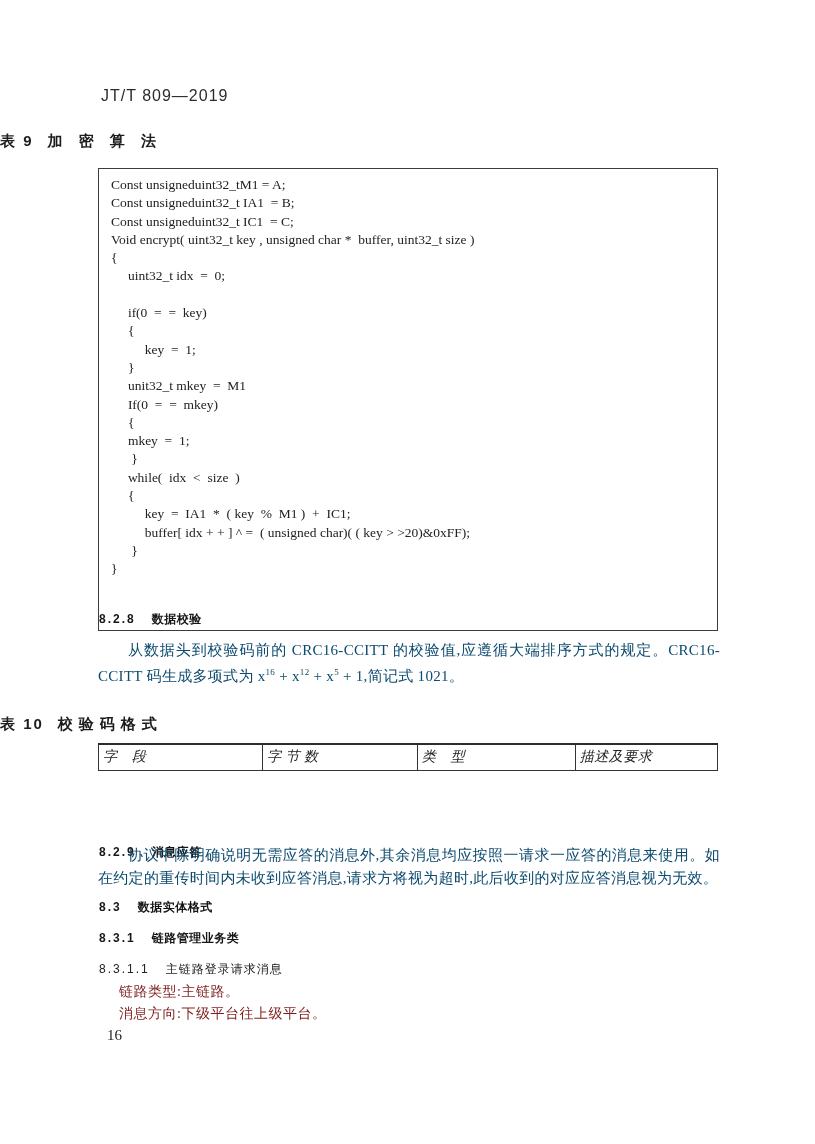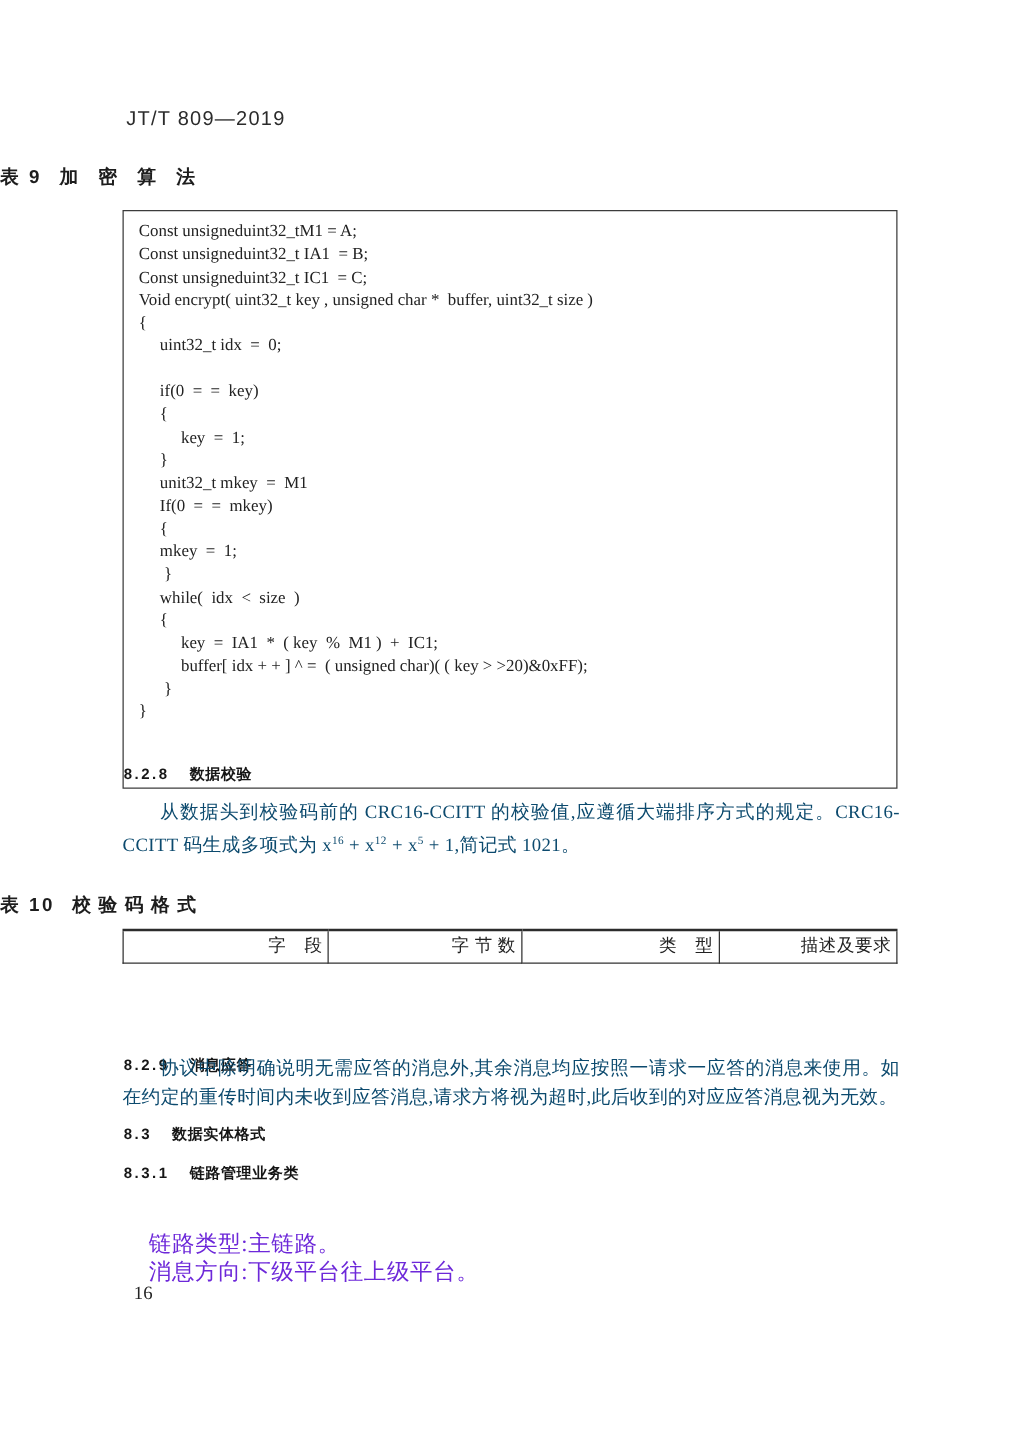--- a/index.html
+++ b/index.html
@@ -62,35 +62,36 @@
   .sec-828-h { top:611px; }
   .para-crc  { top:639px; }
   .para-crc-note { top:684px; }
   .sec-829-h { top:844px; }
   .para-resp { top:844px; line-height:23px; }
   .sec-83-h  { top:899px; }
   .sec-831-h { top:930px; }
   .sec-8311-h{ top:961px; }
   .detail-line {
     position:absolute; left:119px;
-    font-size:18px; color:#6d28d9; letter-spacing:0.5px;
+    font-size:14px; color:#7f1d1d; letter-spacing:0.5px;
   }
   .dl-1 { top:983px; }
   .dl-2 { top:1005px; }
   .page-number { position:absolute; left:107px; top:1027px; font-size:15px; color:#242424; }
   table.spec {
     position:absolute; left:98px; top:743px;
     width:620px; border-collapse:collapse;
     font-size:14px; color:#222;
   }
   table.spec td {
     border:1px solid #333;
-    text-align:right; vertical-align:middle;
+    text-align:left; vertical-align:middle;
     height:26px; padding:0 4px;
     letter-spacing:0.5px;
+    font-style:italic;
   }
   table.spec tr.head td { border-top:2px solid #2c2c2c; }
   table.spec tr.data td { border-bottom:2px solid #2c2c2c; }
   .c1 { width:26.5%; } .c2 { width:25%; } .c3 { width:25.5%; } .c4 { width:23%; }
 </style>
 </head>
 <body>
 
 <div class="page">
 
@@ -154,19 +155,22 @@
   <p class="body-para para-resp">协议中除明确说明无需应答的消息外,其余消息均应按照一请求一应答的消息来使用。如在约定的重传时间内未收到应答消息,请求方将视为超时,此后收到的对应应答消息视为无效。</p>
 
   <div class="sec-heading sec-83-h">
     <span class="sec-num">8.3</span><span class="sec-title">数据实体格式</span>
   </div>
 
   <div class="sec-heading sec-831-h">
     <span class="sec-num">8.3.1</span><span class="sec-title">链路管理业务类</span>
   </div>
 
+  <div class="sec-heading light sec-8311-h">
+    <span class="sec-num">8.3.1.1</span><span class="sec-title">主链路登录请求消息</span>
+  </div>
 
   <div class="detail-line dl-1">链路类型:主链路。</div>
   <div class="detail-line dl-2">消息方向:下级平台往上级平台。</div>
 
   <div class="page-number">16</div>
 
 </div>
 
 </body></html>

